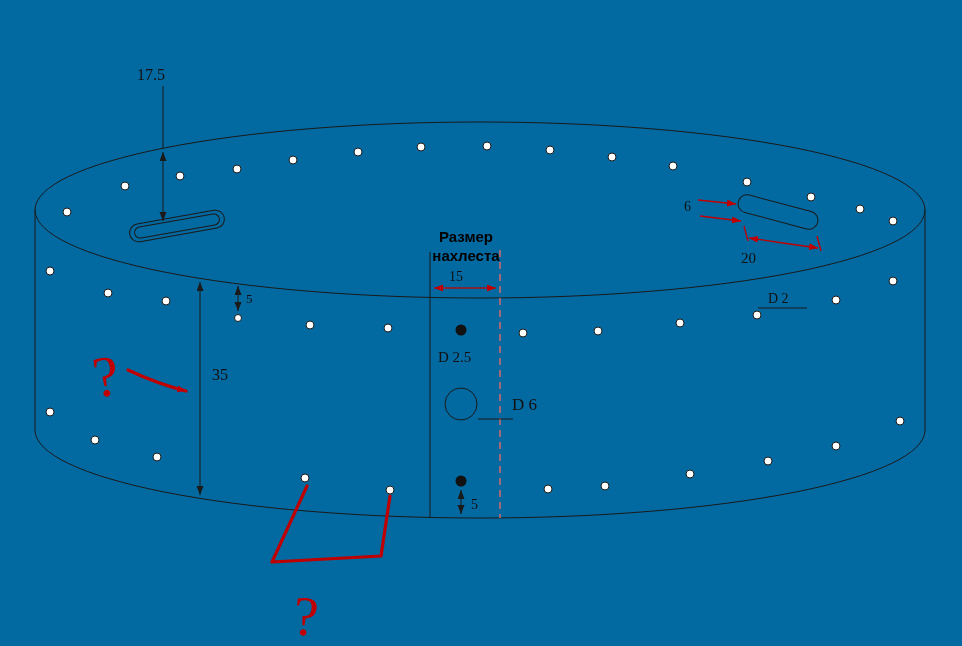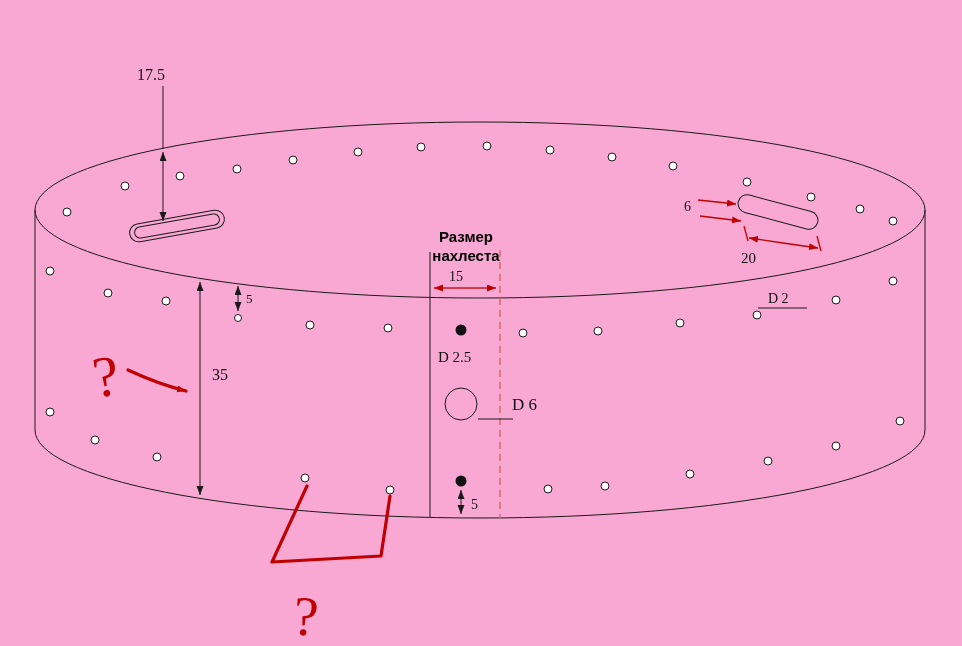--- a/index.html
+++ b/index.html
@@ -1,17 +1,17 @@
 <!DOCTYPE html>
 <html><head>
 <meta charset="utf-8">
 <style>
   html,body{margin:0;padding:0;background:#ffffff;}
   body{width:962px;height:646px;overflow:hidden;font-family:"Liberation Sans",sans-serif;}
-  #stage{width:962px;height:646px;position:relative;background:#f9a8d4;}
+  #stage{width:962px;height:646px;position:relative;background:#0369a1;}
   svg{display:block;}
   .blk{stroke:#1a1a1a;stroke-width:1;fill:none;}
   .hole{fill:#ffffff;stroke:#1a1a1a;stroke-width:1;}
   .fillhole{fill:#111111;stroke:none;}
   .dim{stroke:#1a1a1a;stroke-width:1;fill:none;}
   .red{stroke:#c00000;stroke-width:1.3;fill:none;}
   .redhand{stroke:#c00000;stroke-width:3.2;fill:none;stroke-linecap:round;stroke-linejoin:round;}
   .dash{stroke:#d46a6a;stroke-width:1.5;stroke-dasharray:7 5;fill:none;}
   text.serif{font-family:"Liberation Serif",serif;fill:#111111;}
   text.sansb{font-family:"Liberation Sans",sans-serif;font-weight:bold;fill:#000000;}

